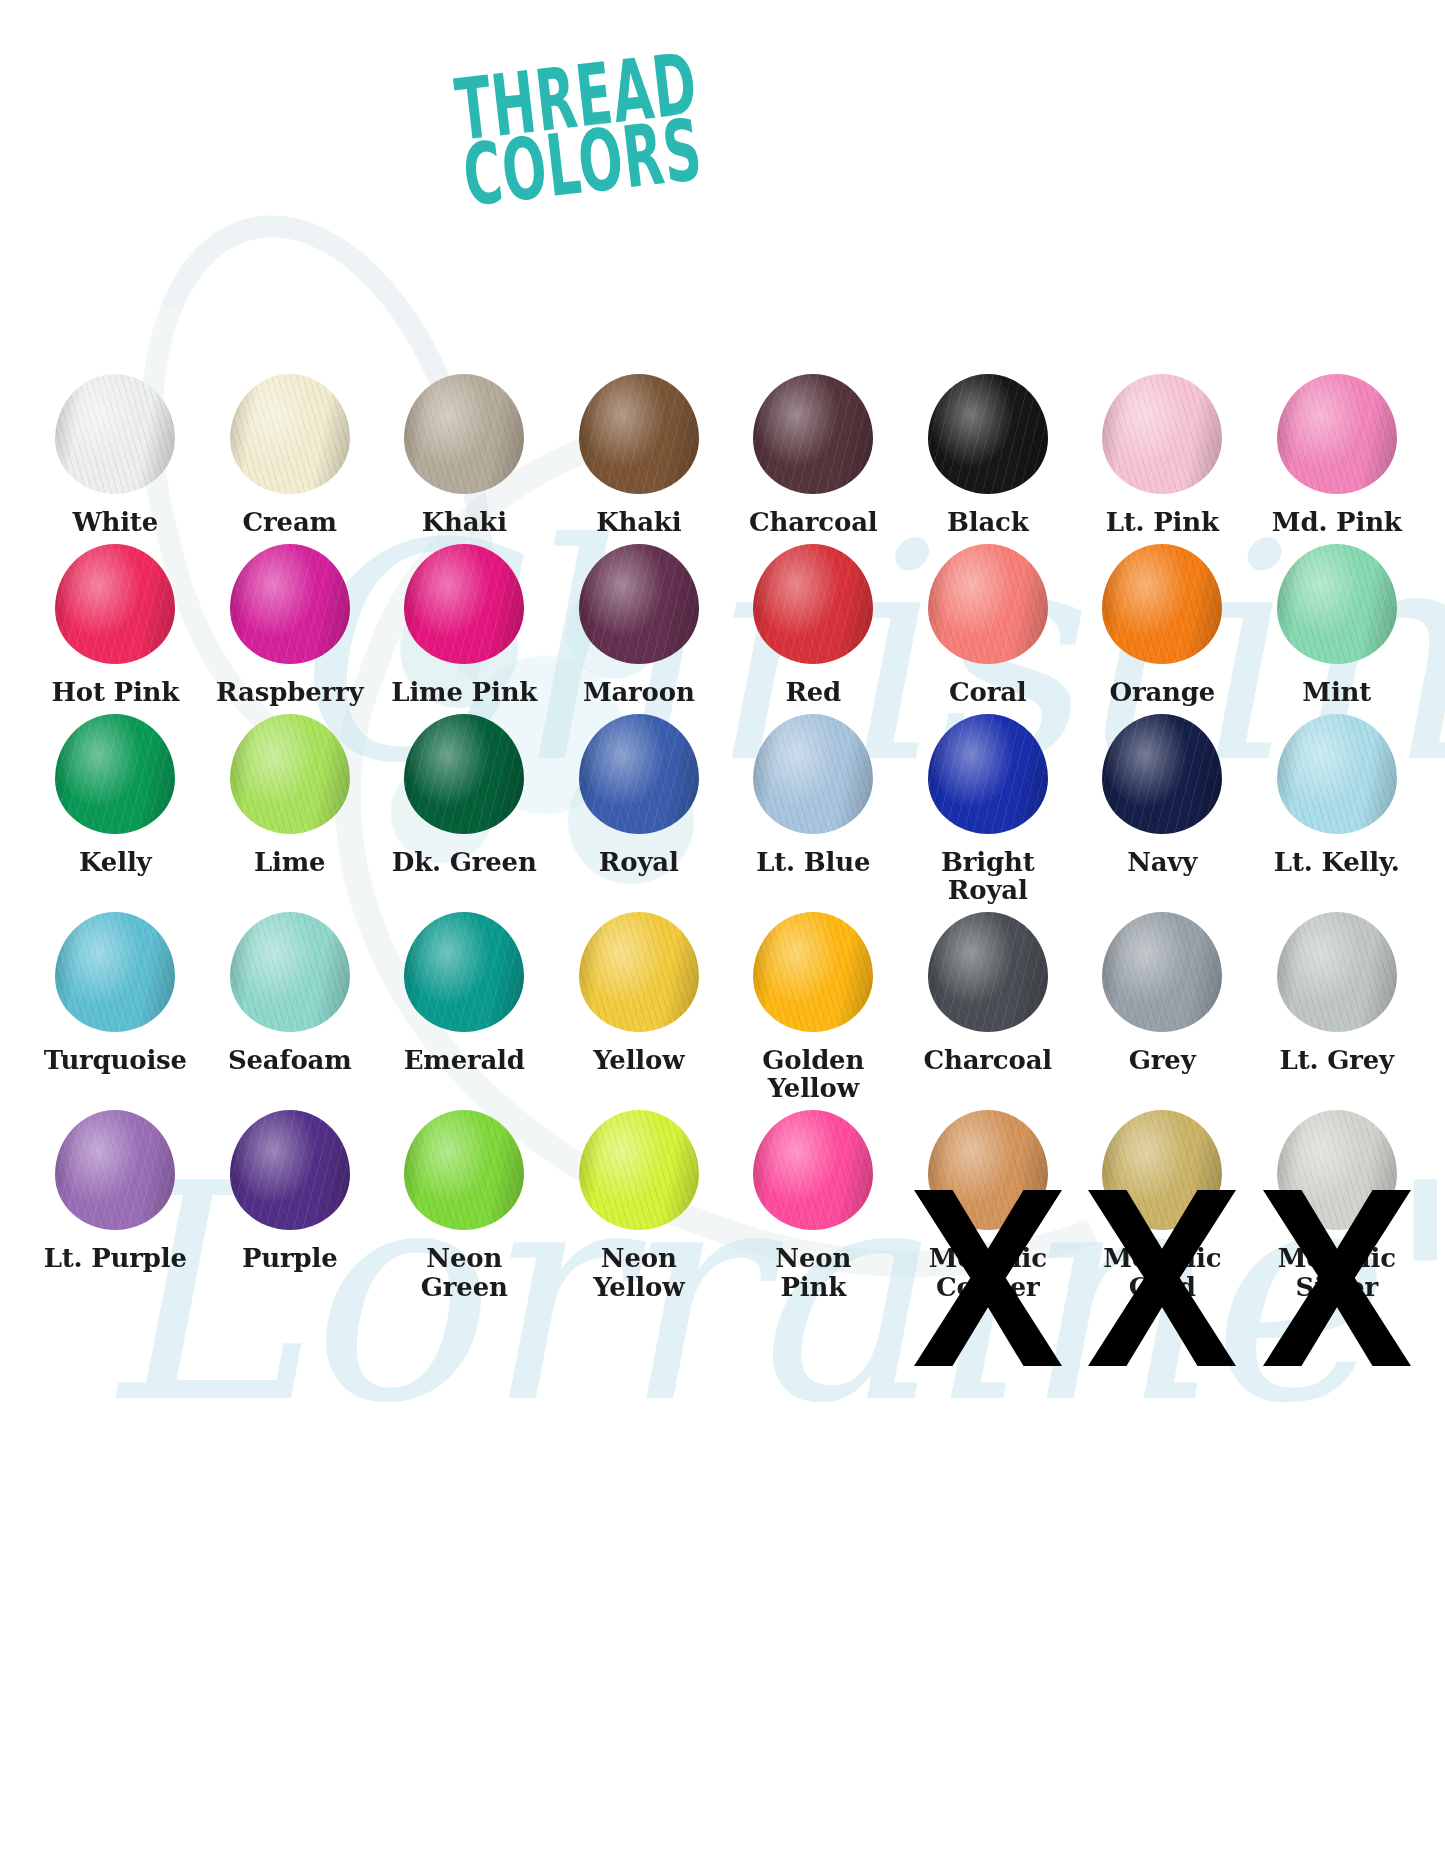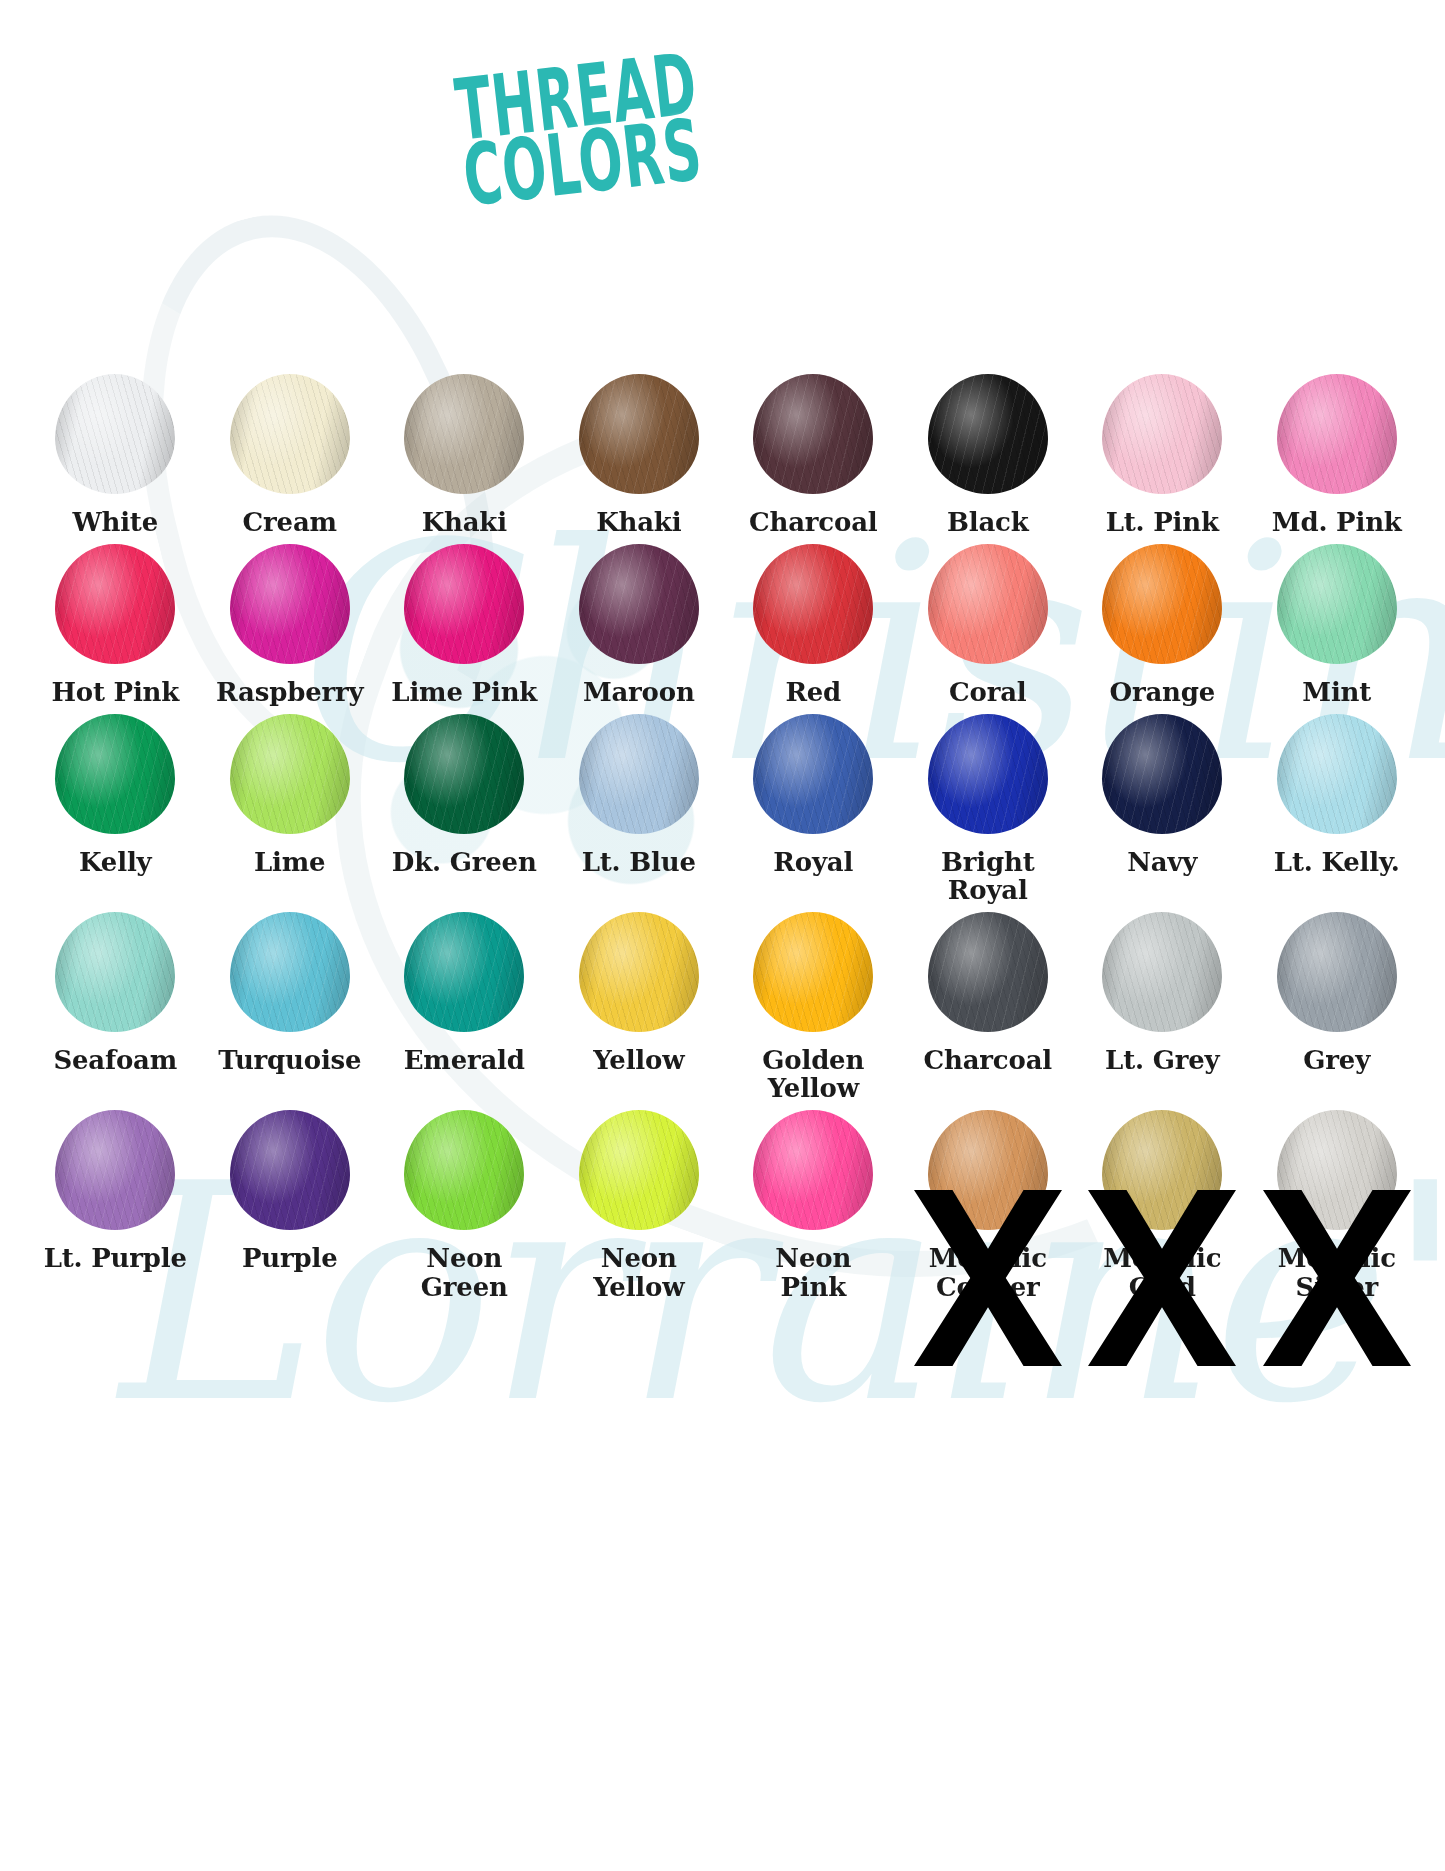--- a/index.html
+++ b/index.html
@@ -300,29 +300,29 @@
         <div class="label"><span>Lime</span></div>
       </div>
       <div class="cell">
         <div class="swatch-wrap">
           <div class="swatch" style="background: rgb(5, 96, 58);"></div>
         </div>
         <div class="label"><span>Dk. Green</span></div>
       </div>
       <div class="cell">
         <div class="swatch-wrap">
+          <div class="swatch" style="background: rgb(59, 95, 174);"></div>
+        </div>
+        <div class="label"><span>Royal</span></div>
+      </div>
+      <div class="cell">
+        <div class="swatch-wrap">
           <div class="swatch" style="background: rgb(168, 196, 222);"></div>
         </div>
         <div class="label"><span>Lt. Blue</span></div>
-      </div>
-      <div class="cell">
-        <div class="swatch-wrap">
-          <div class="swatch" style="background: rgb(59, 95, 174);"></div>
-        </div>
-        <div class="label"><span>Royal</span></div>
       </div>
       <div class="cell">
         <div class="swatch-wrap">
           <div class="swatch" style="background: rgb(26, 47, 174);"></div>
         </div>
         <div class="label"><span>Bright Royal</span></div>
       </div>
       <div class="cell">
         <div class="swatch-wrap">
           <div class="swatch" style="background: rgb(21, 31, 72);"></div>
@@ -332,32 +332,32 @@
       <div class="cell">
         <div class="swatch-wrap">
           <div class="swatch" style="background: rgb(170, 221, 233);"></div>
         </div>
         <div class="label"><span>Lt. Kelly.</span></div>
       </div>
     </div>
     <div class="grid-row">
       <div class="cell">
         <div class="swatch-wrap">
+          <div class="swatch" style="background: rgb(95, 192, 212);"></div>
+        </div>
+        <div class="label"><span>Turquoise</span></div>
+      </div>
+      <div class="cell">
+        <div class="swatch-wrap">
           <div class="swatch" style="background: rgb(144, 216, 204);"></div>
         </div>
         <div class="label"><span>Seafoam</span></div>
       </div>
       <div class="cell">
         <div class="swatch-wrap">
-          <div class="swatch" style="background: rgb(95, 192, 212);"></div>
-        </div>
-        <div class="label"><span>Turquoise</span></div>
-      </div>
-      <div class="cell">
-        <div class="swatch-wrap">
           <div class="swatch" style="background: rgb(10, 154, 142);"></div>
         </div>
         <div class="label"><span>Emerald</span></div>
       </div>
       <div class="cell">
         <div class="swatch-wrap">
           <div class="swatch" style="background: rgb(242, 203, 62);"></div>
         </div>
         <div class="label"><span>Yellow</span></div>
       </div>
@@ -368,29 +368,29 @@
         <div class="label"><span>Golden</span><span class="l2">Yellow</span></div>
       </div>
       <div class="cell">
         <div class="swatch-wrap">
           <div class="swatch" style="background: rgb(74, 78, 84);"></div>
         </div>
         <div class="label"><span>Charcoal</span></div>
       </div>
       <div class="cell">
         <div class="swatch-wrap">
+          <div class="swatch" style="background: rgb(152, 161, 169);"></div>
+        </div>
+        <div class="label"><span>Grey</span></div>
+      </div>
+      <div class="cell">
+        <div class="swatch-wrap">
           <div class="swatch" style="background: rgb(192, 198, 198);"></div>
         </div>
         <div class="label"><span>Lt. Grey</span></div>
-      </div>
-      <div class="cell">
-        <div class="swatch-wrap">
-          <div class="swatch" style="background: rgb(152, 161, 169);"></div>
-        </div>
-        <div class="label"><span>Grey</span></div>
       </div>
     </div>
     <div class="grid-row">
       <div class="cell">
         <div class="swatch-wrap">
           <div class="swatch" style="background: rgb(155, 111, 184);"></div>
         </div>
         <div class="label"><span>Lt. Purple</span></div>
       </div>
       <div class="cell">

